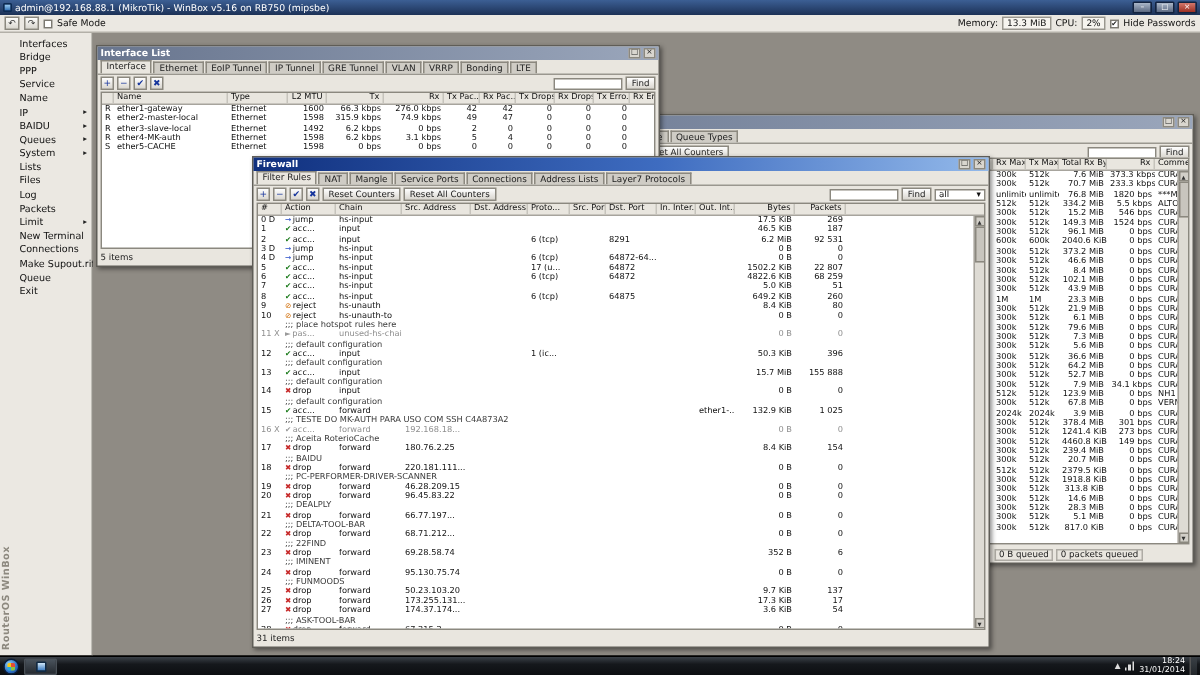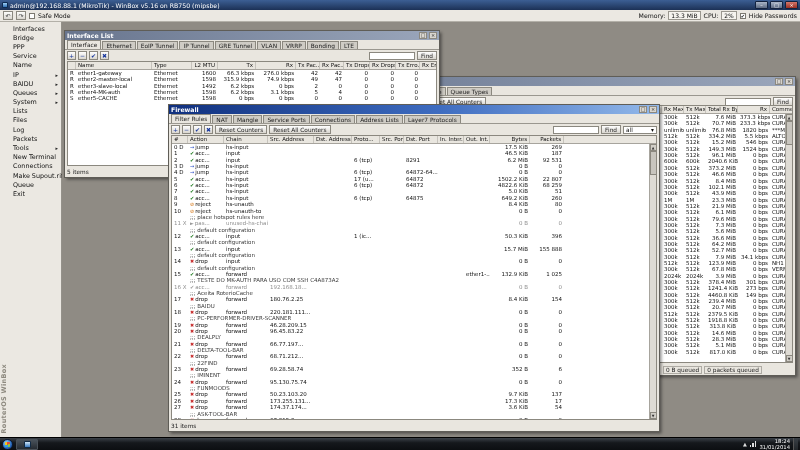--- a/index.html
+++ b/index.html
@@ -146,21 +146,21 @@
         <div class="menu-item">
           <div style="display: inline;">Files</div>
         </div>
         <div class="menu-item">
           <div style="display: inline;">Log</div>
         </div>
         <div class="menu-item">
           <div style="display: inline;">Packets</div>
         </div>
         <div class="menu-item">
-          <div style="display: inline;">Tools</div>
+          <div style="display: inline;">Limit</div>
           <div class="mi-arrow">▸</div>
         </div>
         <div class="menu-item">
           <div style="display: inline;">New Terminal</div>
         </div>
         <div class="menu-item">
           <div style="display: inline;">Connections</div>
         </div>
         <div class="menu-item">
           <div style="display: inline;">Make Supout.rif</div>

